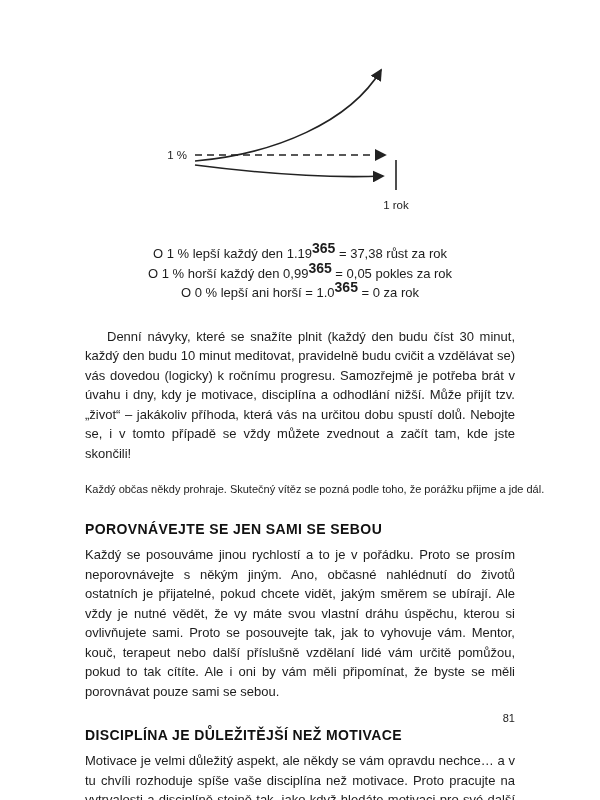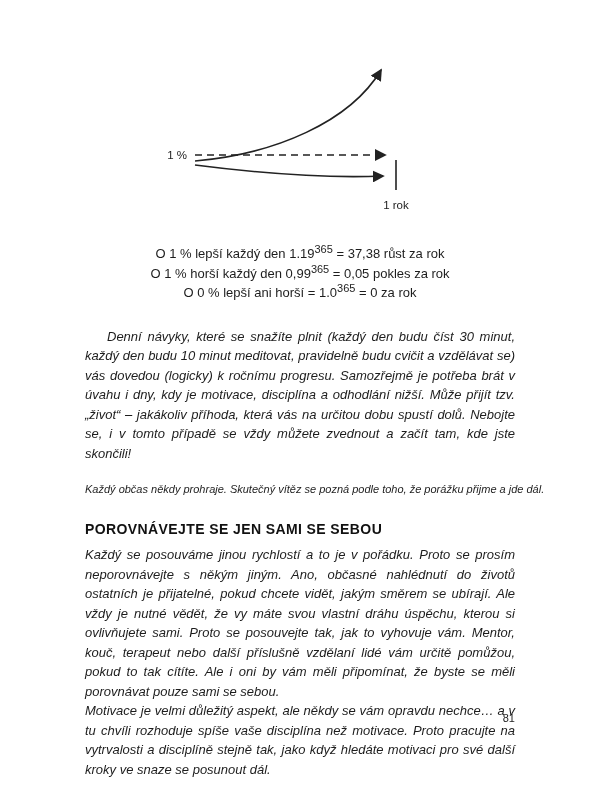--- a/index.html
+++ b/index.html
@@ -20,32 +20,30 @@
     justify-content:center;
     margin-top:10px;
   }
   .formulas {
     margin-top:20px;
     text-align:center;
     font-size:13px;
     line-height:1.5;
     color:#1d1d1d;
   }
-  .formulas sup { font-size:11px; line-height:0; }
+  .formulas sup { font-size:14px; line-height:0;font-weight:bold; }
   .para {
     font-size:13px;
     line-height:1.5;
     text-align:justify;
     margin:0;
-    font-style:italic;
   }
   .intro { margin-top:24px; text-indent:22px; }
   .quote {
     margin-top:20px;
-    font-style:italic;
     font-size:11px;
     text-align:left;
     white-space:nowrap;
   }
   h2.section {
     font-size:14px;
     font-weight:bold;
     letter-spacing:0.4px;
     margin:26px 0 8px 0;
     color:#111;
@@ -87,18 +85,19 @@
   </div>
 
   <p class="para intro">Denní návyky, které se snažíte plnit (každý den budu číst 30 minut, každý den budu 10 minut meditovat, pravidelně budu cvičit a vzdělávat se) vás dovedou (logicky) k ročnímu progresu. Samozřejmě je potřeba brát v úvahu i dny, kdy je motivace, disciplína a odhodlání nižší. Může přijít tzv. „život“ – jakákoliv příhoda, která vás na určitou dobu spustí dolů. Nebojte se, i v tomto případě se vždy můžete zvednout a začít tam, kde jste skončili!</p>
 
   <p class="quote">Každý občas někdy prohraje. Skutečný vítěz se pozná podle toho, že porážku přijme a jde dál.</p>
 
   <h2 class="section">POROVNÁVEJTE SE JEN SAMI SE SEBOU</h2>
 
   <p class="para">Každý se posouváme jinou rychlostí a to je v pořádku. Proto se prosím neporovnávejte s někým jiným. Ano, občasné nahlédnutí do životů ostatních je přijatelné, pokud chcete vidět, jakým směrem se ubírají. Ale vždy je nutné vědět, že vy máte svou vlastní dráhu úspěchu, kterou si ovlivňujete sami. Proto se posouvejte tak, jak to vyhovuje vám. Mentor, kouč, terapeut nebo další příslušně vzdělaní lidé vám určitě pomůžou, pokud to tak cítíte. Ale i oni by vám měli připomínat, že byste se měli porovnávat pouze sami se sebou.</p>
 
+  <h2 class="section">DISCIPLÍNA JE DŮLEŽITĚJŠÍ NEŽ MOTIVACE</h2>
 
   <p class="para">Motivace je velmi důležitý aspekt, ale někdy se vám opravdu nechce… a v tu chvíli rozhoduje spíše vaše disciplína než motivace. Proto pracujte na vytrvalosti a disciplíně stejně tak, jako když hledáte motivaci pro své další kroky ve snaze se posunout dál.</p>
 
   <div class="page-number">81</div>
 
 </div>
 
 </body></html>

